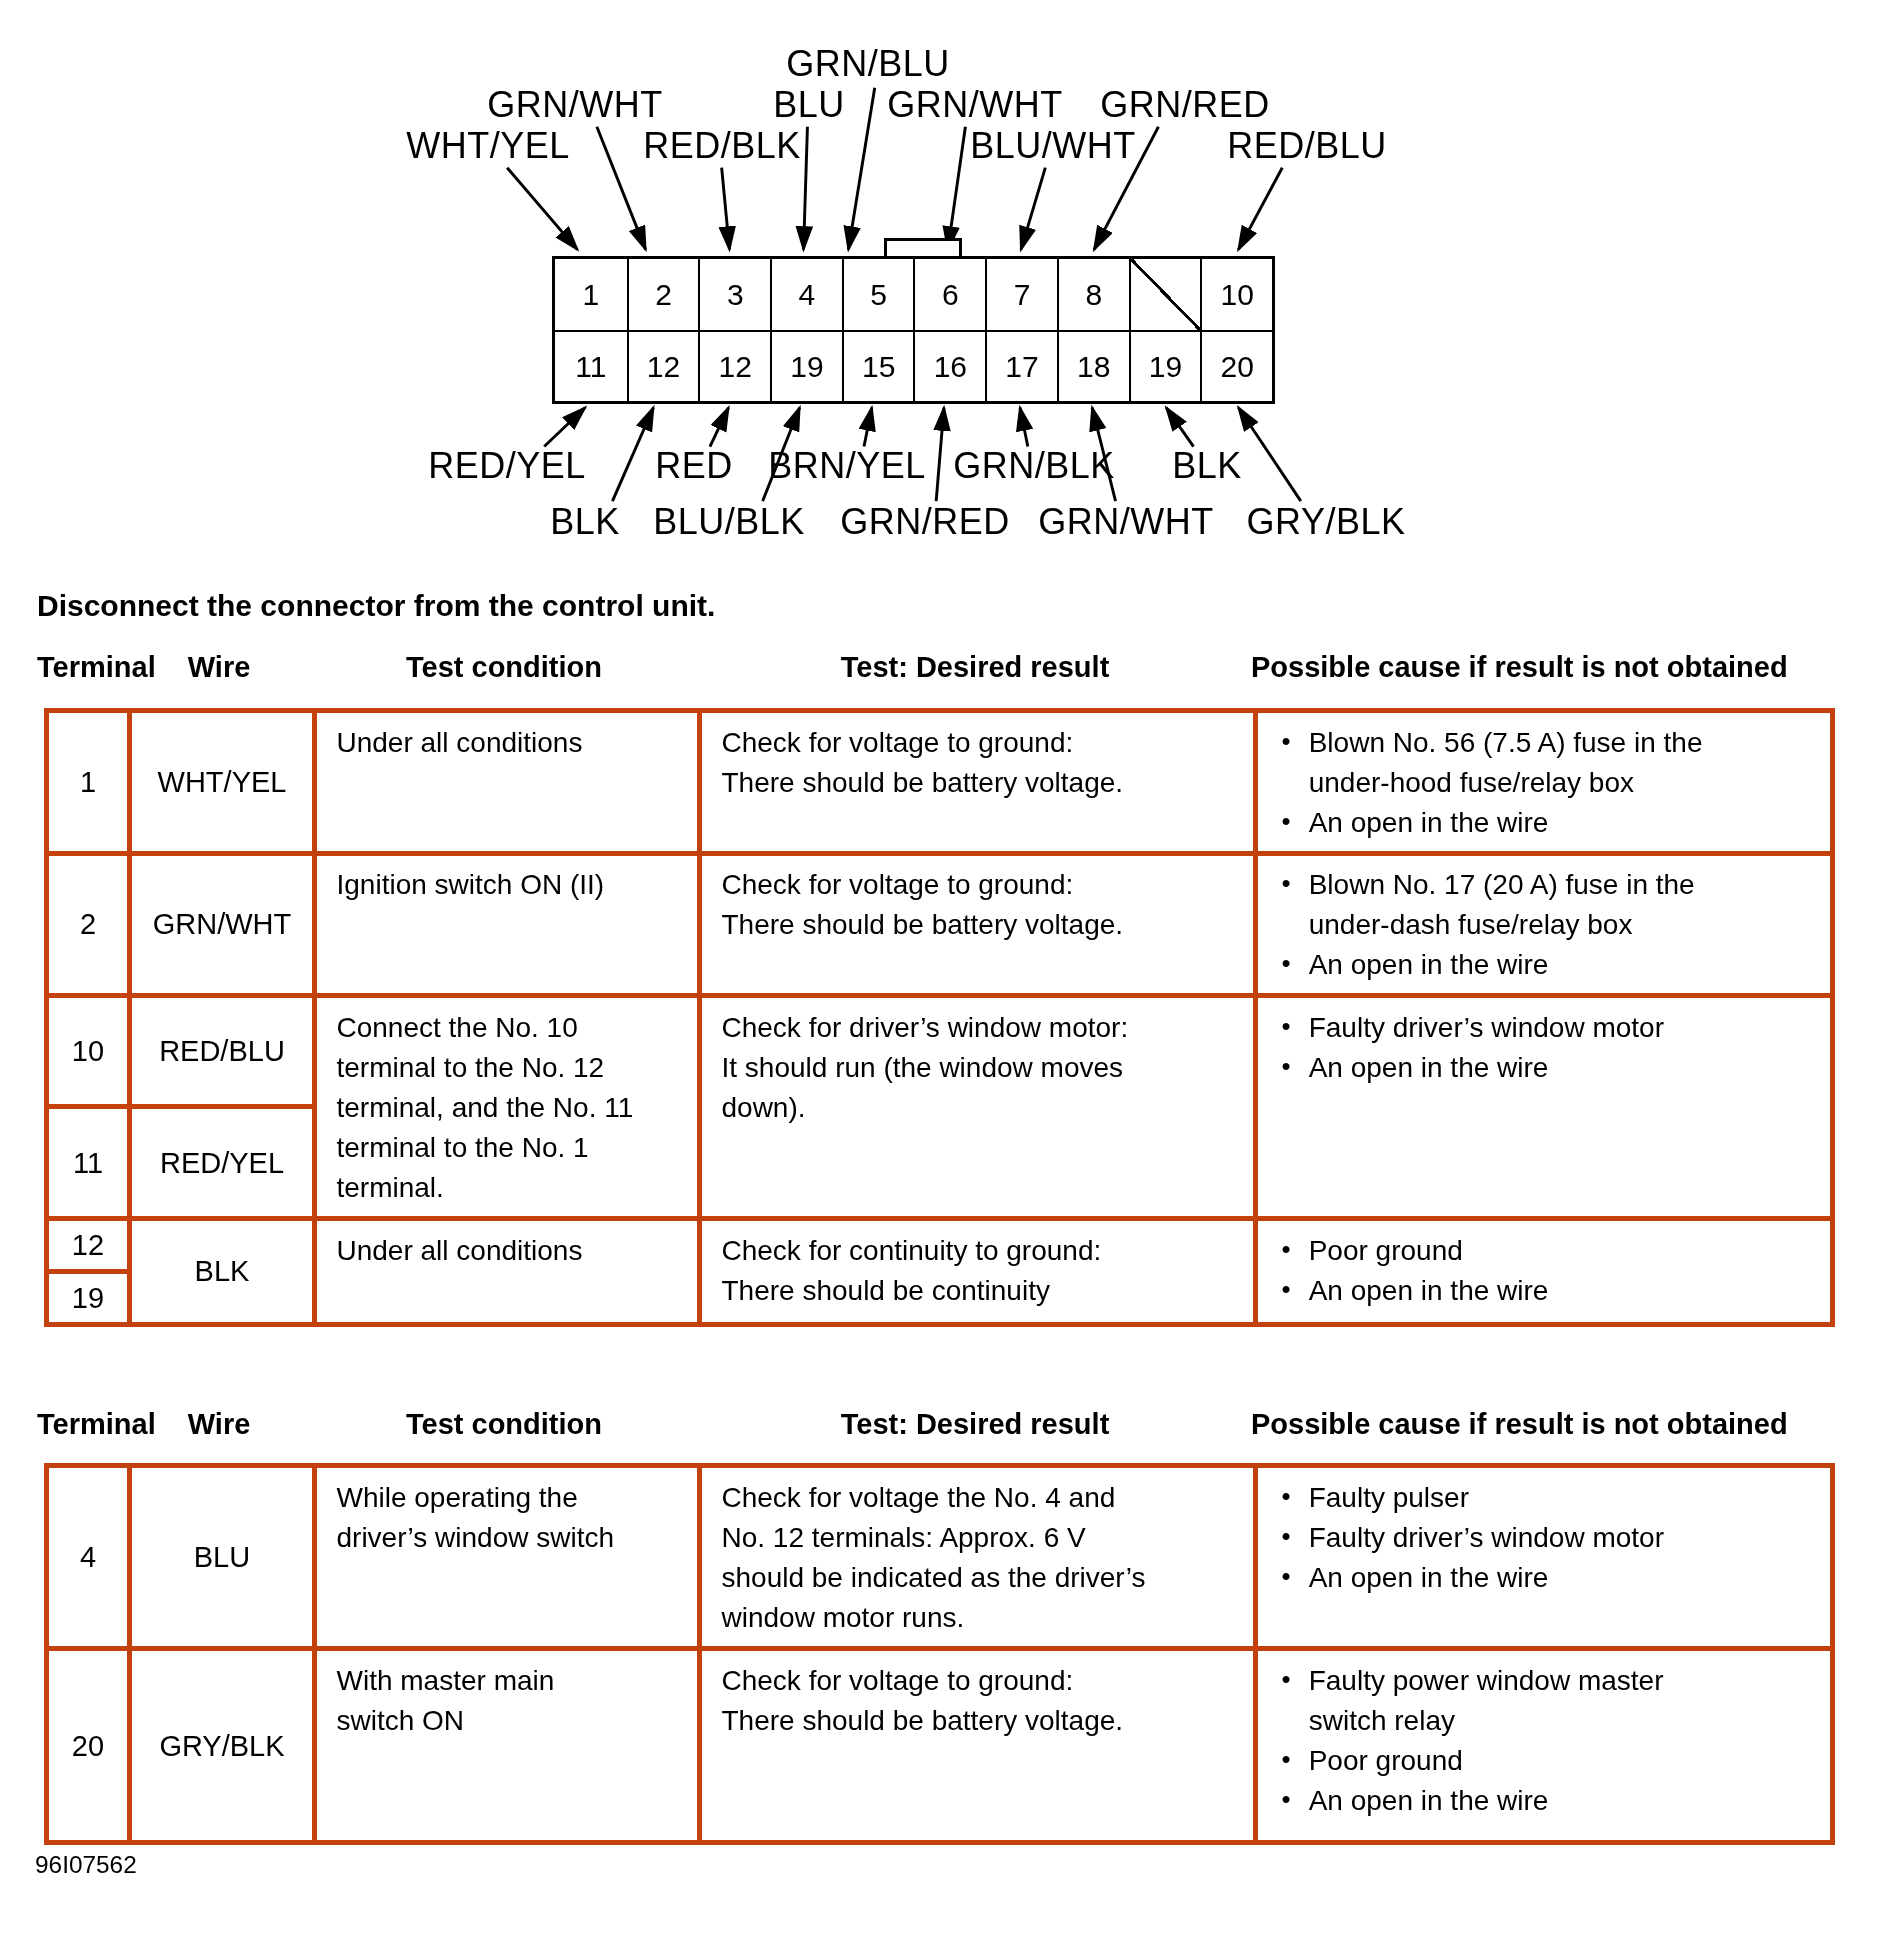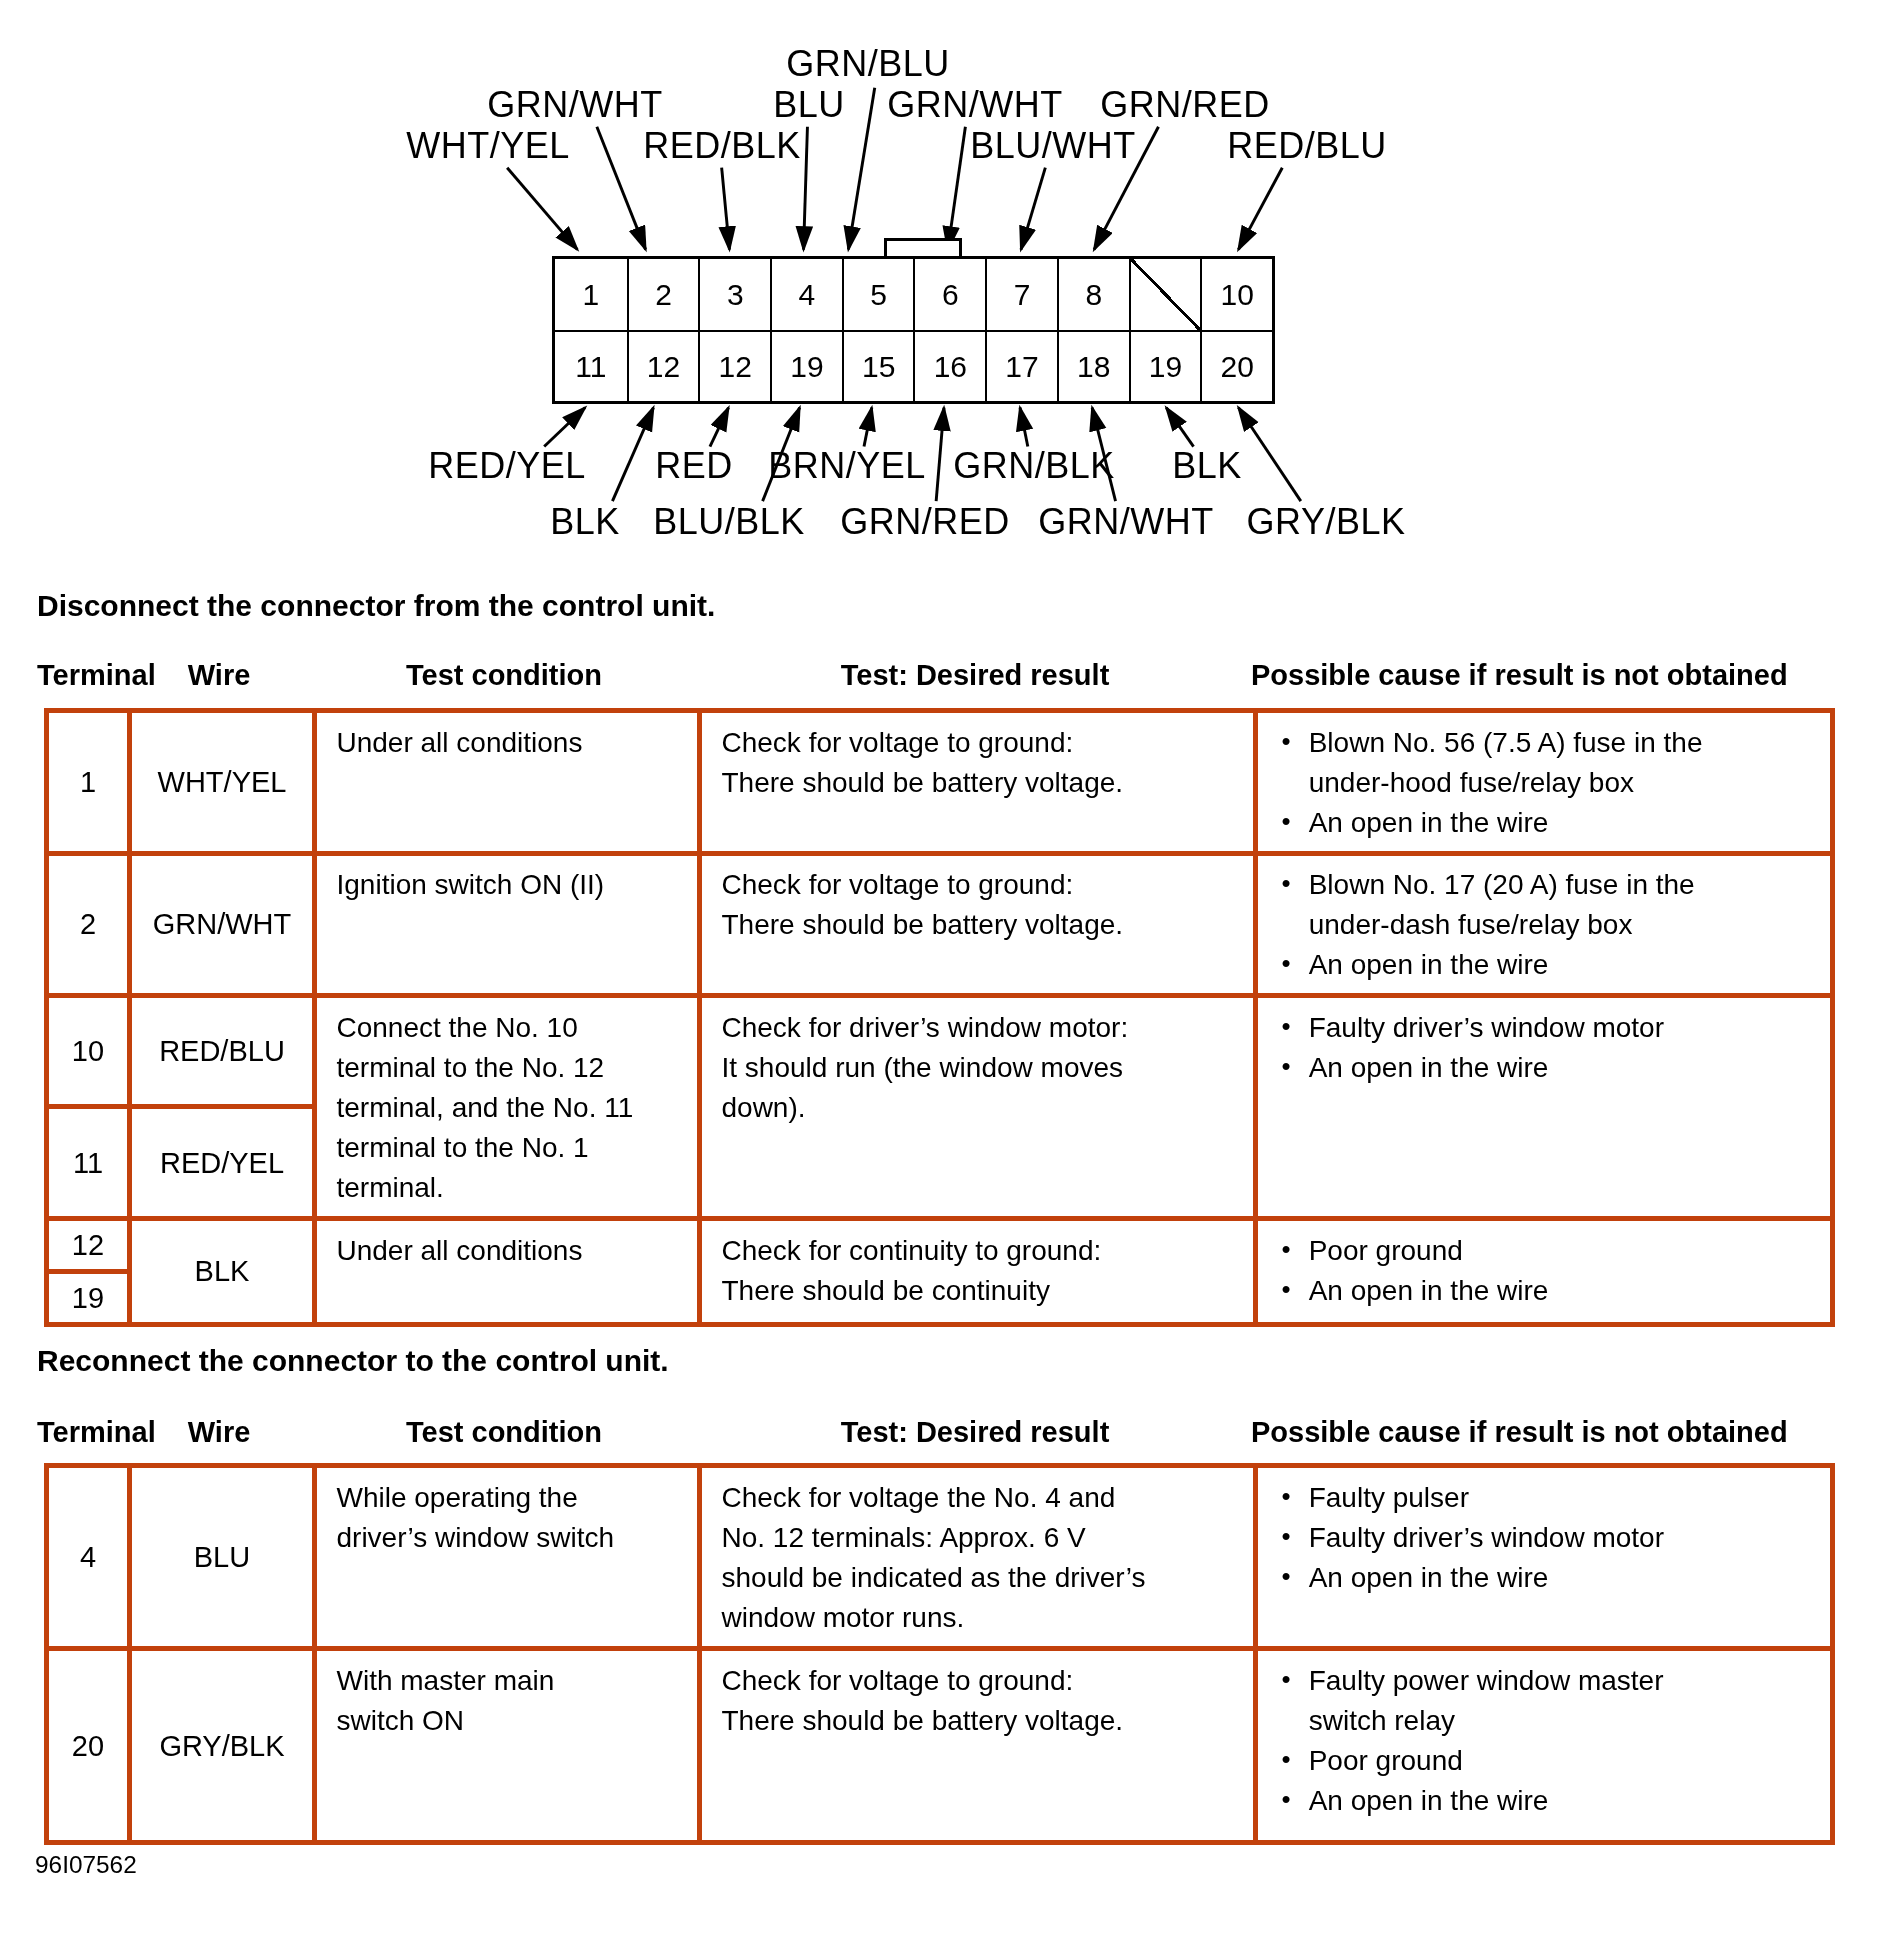--- a/index.html
+++ b/index.html
@@ -30,21 +30,21 @@
   .pin-cell:nth-child(10n+1) { border-left:none; }
   .pin-cell:nth-child(-n+10) { border-top:none; }
   .pin-cell.diag {
     background:linear-gradient(to top right,
       transparent calc(50% - 1.5px), #000 calc(50% - 1.5px),
       #000 calc(50% + 1.5px), transparent calc(50% + 1.5px));
   }
   
   .sec-heading { position:absolute; left:37px; font-weight:bold; font-size:30px; white-space:nowrap; }
   .col-headers { position:absolute; left:0; width:100%; height:41px; font-weight:bold; font-size:29px; }
-  .col-headers .ch { position:absolute; top:8px; white-space:nowrap; }
+  .col-headers .ch { position:absolute; top:0; white-space:nowrap; }
   .ch-terminal { left:37px; }
   .ch-wire     { left:219px;  transform:translateX(-50%); }
   .ch-cond     { left:504px;  transform:translateX(-50%); }
   .ch-result   { left:975px; transform:translateX(-50%); }
   .ch-cause    { left:1251px; }
   
   table.proc {
     position:absolute; border-collapse:collapse; table-layout:fixed;
     border:2.9px solid #000; background:#fff; font-size:28px; line-height:40px;
   }
@@ -236,21 +236,20 @@
           <div class="bullet">An open in the wire</div>
         </div>
           </td>
       </tr>
       <tr style="height:53px">
         <td class="mid">19</td>
       </tr>
     </tbody>
   </table>
 
-  <div class="sec-heading" style="top:1344px">Reconnect the connector to the control unit.</div>
 
   <div class="col-headers" style="top:1408px">
     <span class="ch ch-terminal">Terminal</span>
     <span class="ch ch-wire">Wire</span>
     <span class="ch ch-cond">Test condition</span>
     <span class="ch ch-result">Test: Desired result</span>
     <span class="ch ch-cause">Possible cause if result is not obtained</span>
   </div>
 
   <table class="proc" style="left:44px;top:1463px;width:1787px">

